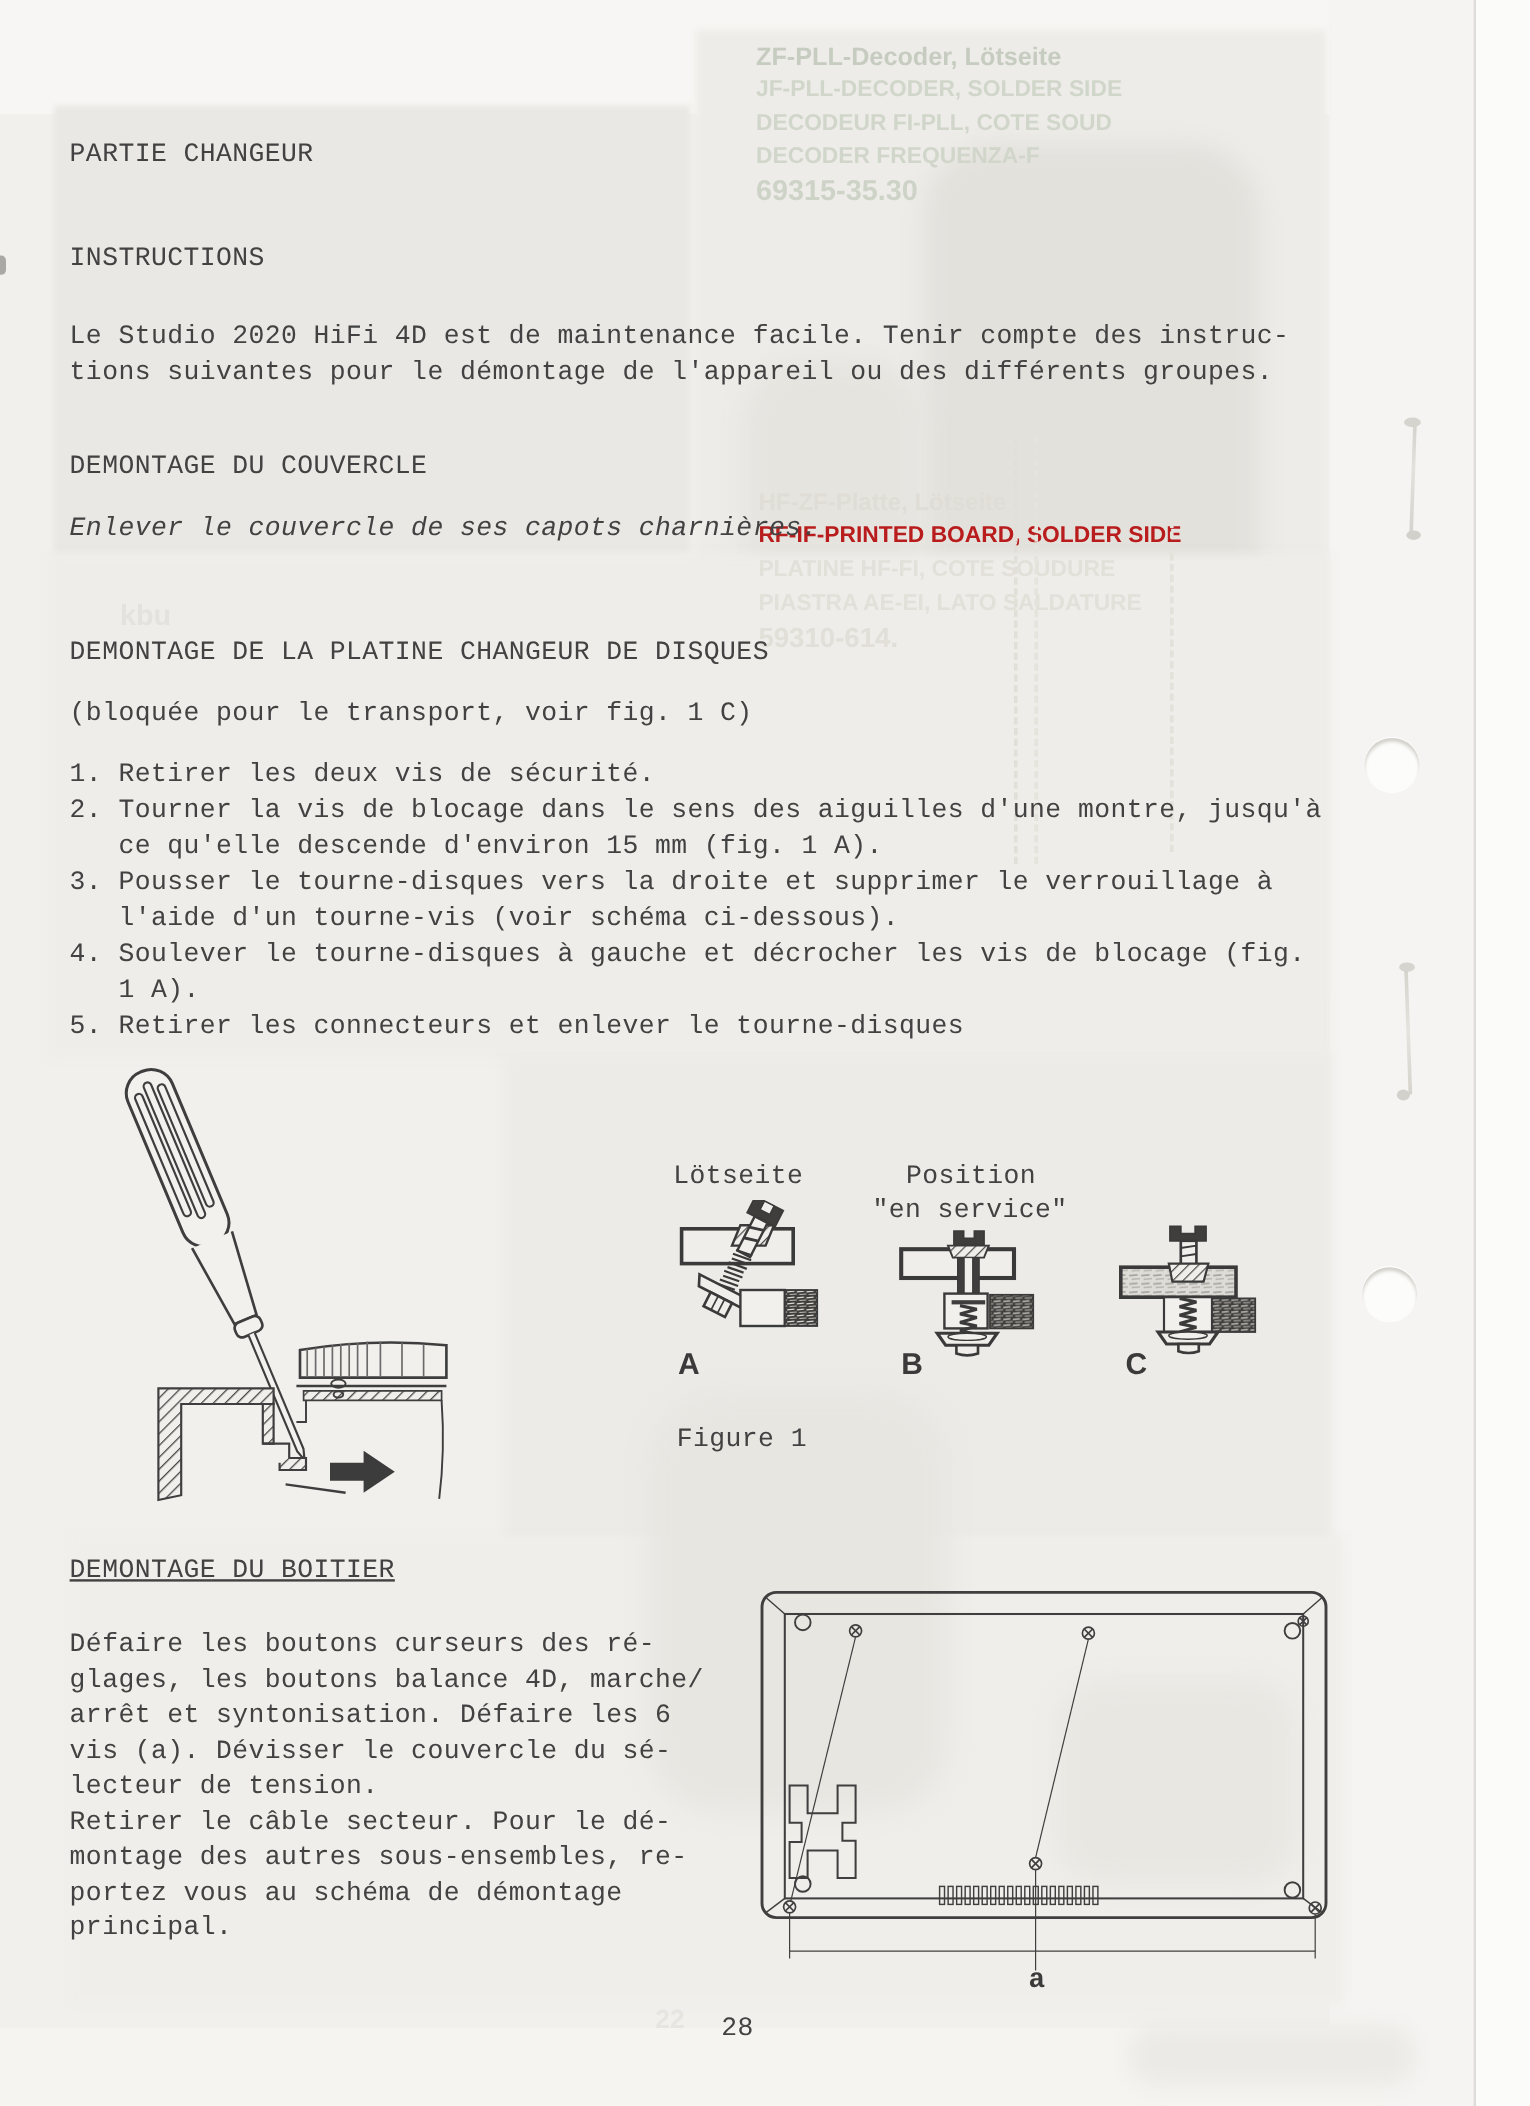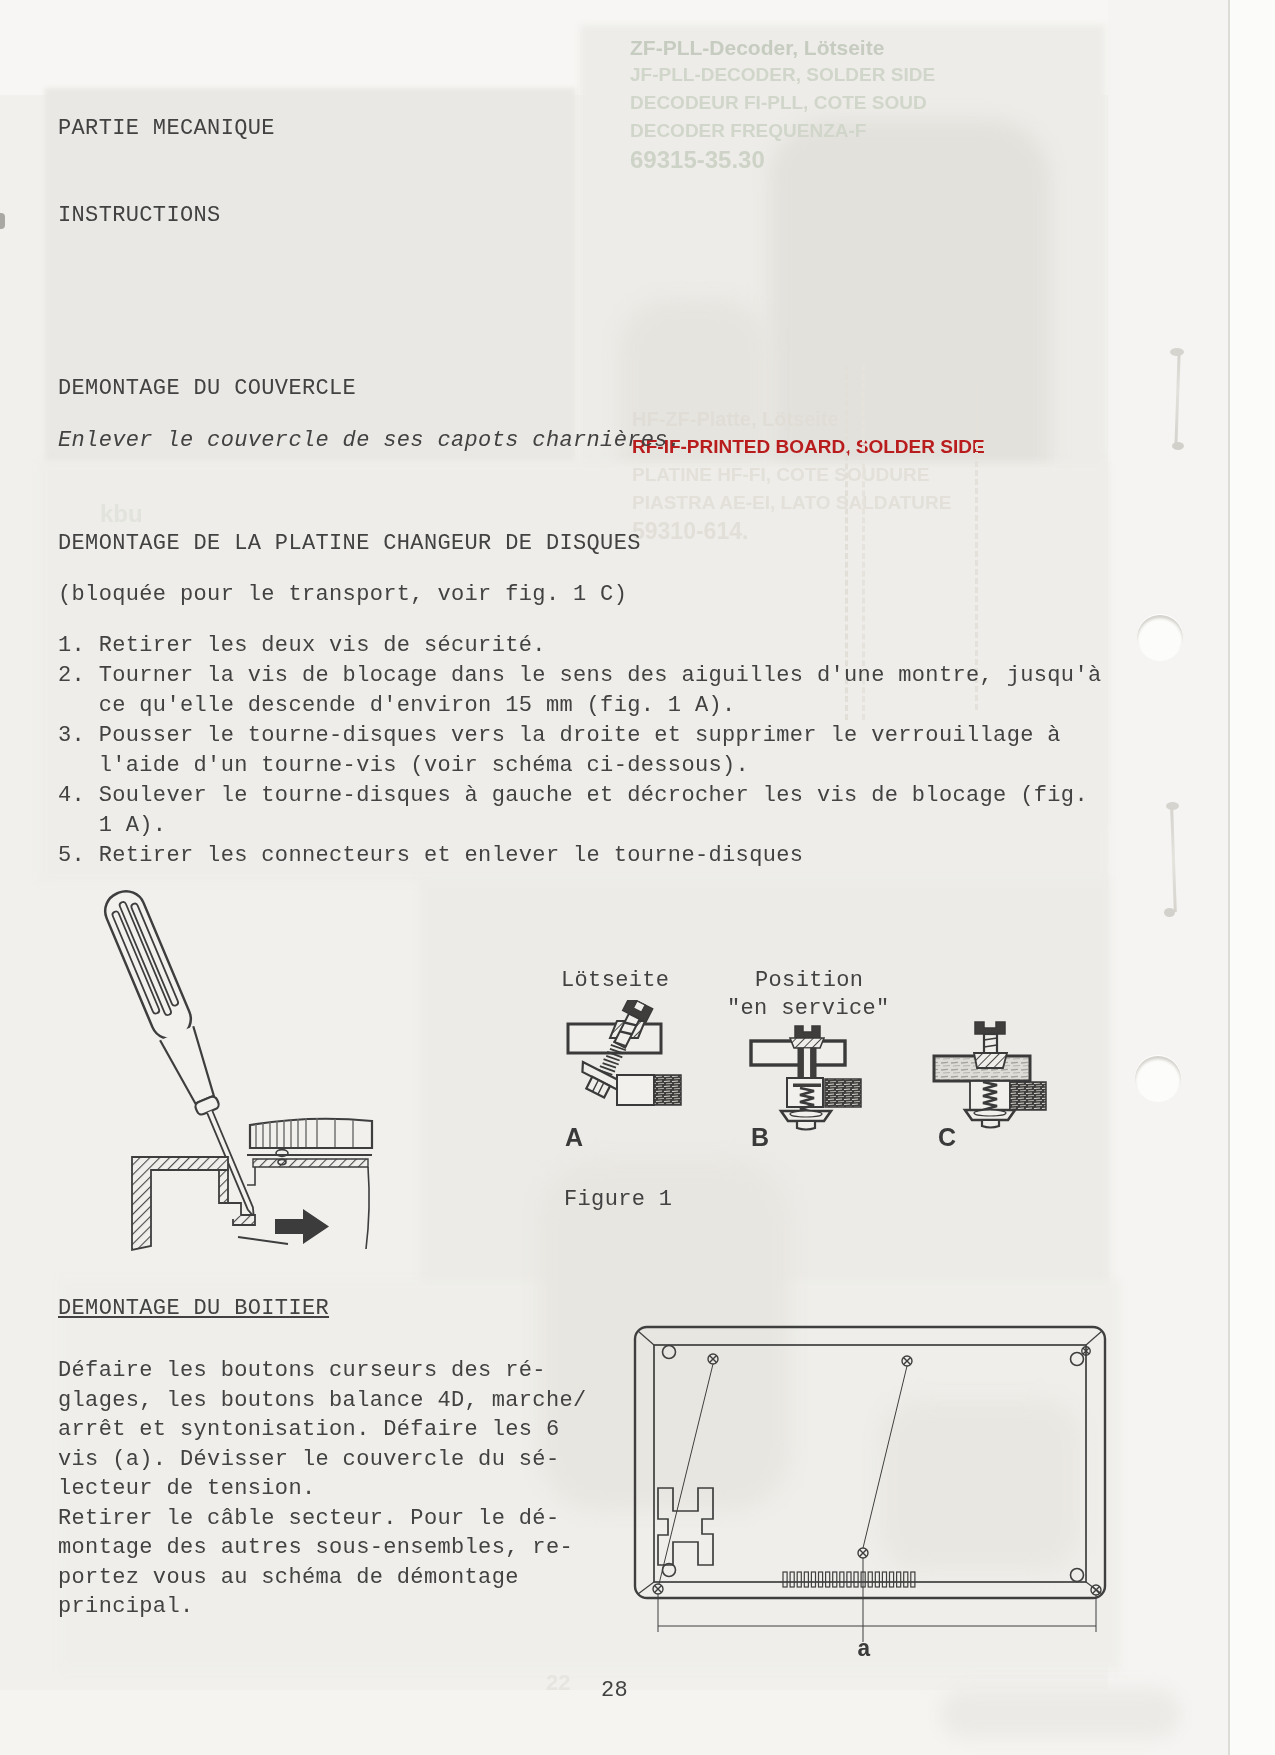--- a/index.html
+++ b/index.html
@@ -46,24 +46,26 @@
   <div class="ghost" style="left:845px;top:365px;width:0;height:355px;border-left:3px dashed #e1dfd8;"></div>
   <div class="ghost" style="left:862px;top:365px;width:0;height:355px;border-left:3px dashed #e5e3dc;"></div>
   <div class="ghost" style="left:975px;top:380px;width:0;height:330px;border-left:3px dashed #e3e1da;"></div>
 
   <div class="gtxt" style="left:100px;top:500px;font-size:24px;color:#e2e3dc;">kbu</div>
 
   <div class="ghost" style="left:1137px;top:615px;width:46px;height:46px;border-radius:50%;background:#fcfcfa;box-shadow:0 3px 3px #d2d0ca inset, 0 -1px 1px #ffffff;"></div>
 
   <div class="ghost" style="left:1135px;top:1056px;width:46px;height:46px;border-radius:50%;background:#fcfcfa;box-shadow:0 3px 3px #d2d0ca inset, 0 -1px 1px #ffffff;"></div>
 
-  <div class="t" style="left:58px;top:114px;">PARTIE MECANIQUE</div>
+  <div class="t" style="left:58px;top:114px;">PARTIE CHANGEUR</div>
 
   <div class="t" style="left:58px;top:201px;">INSTRUCTIONS</div>
 
+  <div class="t" style="left:58px;top:266px;">Le Studio 2020 HiFi 4D est de maintenance facile. Tenir compte des instruc-
+tions suivantes pour le démontage de l'appareil ou des différents groupes.</div>
 
   <div class="t" style="left:58px;top:374px;">DEMONTAGE DU COUVERCLE</div>
 
   <div class="t" style="left:58px;top:426px;font-style:italic;">Enlever le couvercle de ses capots charnières.</div>
 
   <div class="t" style="left:58px;top:529px;">DEMONTAGE DE LA PLATINE CHANGEUR DE DISQUES</div>
 
   <div class="t" style="left:58px;top:580px;">(bloquée pour le transport, voir fig. 1 C)</div>
 
   <div class="t" style="left:58px;top:631px;">1. Retirer les deux vis de sécurité.

